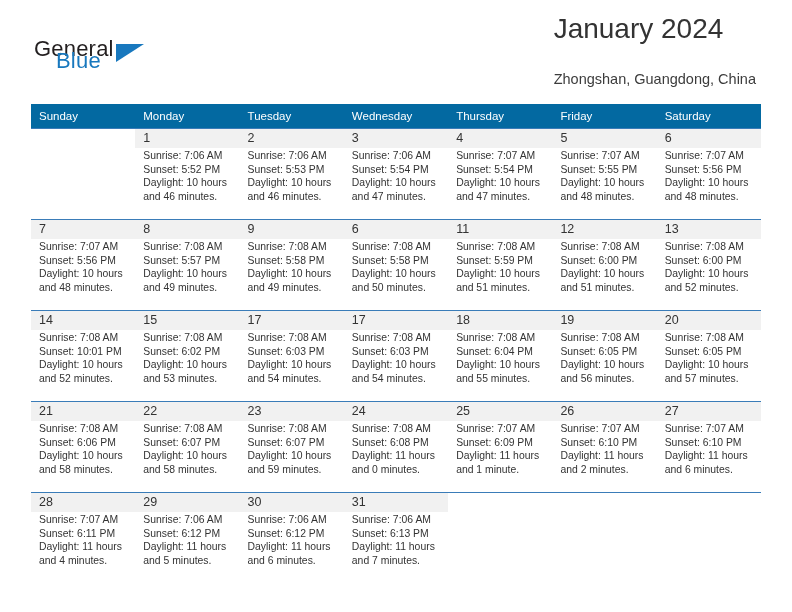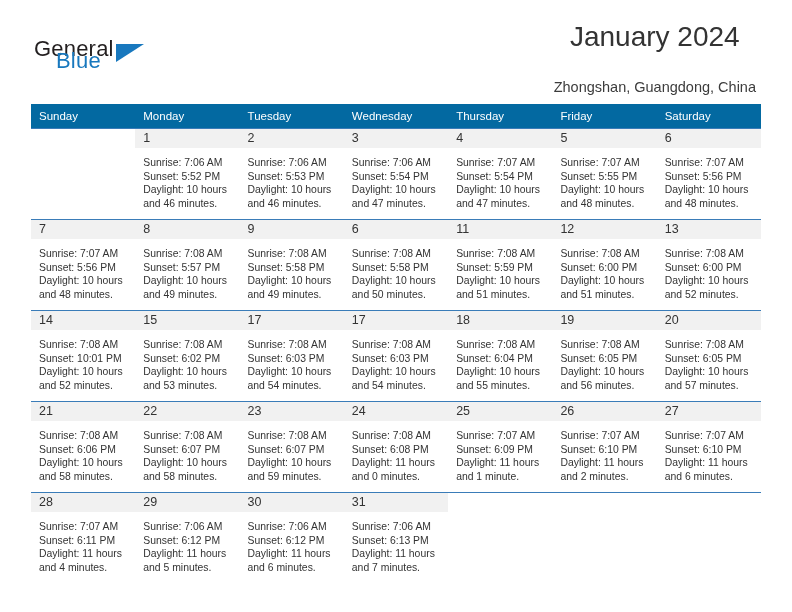--- a/index.html
+++ b/index.html
@@ -60,22 +60,22 @@
     top: 8px;
     width: 0;
     height: 0;
     border-left: 28px solid #1878be;
     border-bottom: 18px solid transparent;
   }
 
   .title-block {
     position: absolute;
     right: 36px;
-    top: 20px;
-    text-align: center;
+    top: 12px;
+    text-align: left;
   }
   .cal-title {
     font-size: 28px;
     font-weight: normal;
     color: #333333;
     line-height: 34px;
     white-space: nowrap;
   }
   .cal-subtitle {
     margin-top: 24px;
@@ -126,21 +126,21 @@
     height: 19px;
     line-height: 19px;
     padding-left: 8px;
     font-size: 12.5px;
     color: #333333;
   }
   .daycell.blank .daynum-band {
     background: transparent;
   }
   .info {
-    padding: 8px 8px 0 8px;
+    padding: 1px 8px 0 8px;
     font-size: 10.4px;
     line-height: 13.6px;
     color: #333333;
   }
   .info div {
     white-space: nowrap;
   }
 </style>
 </head>
 <body>

